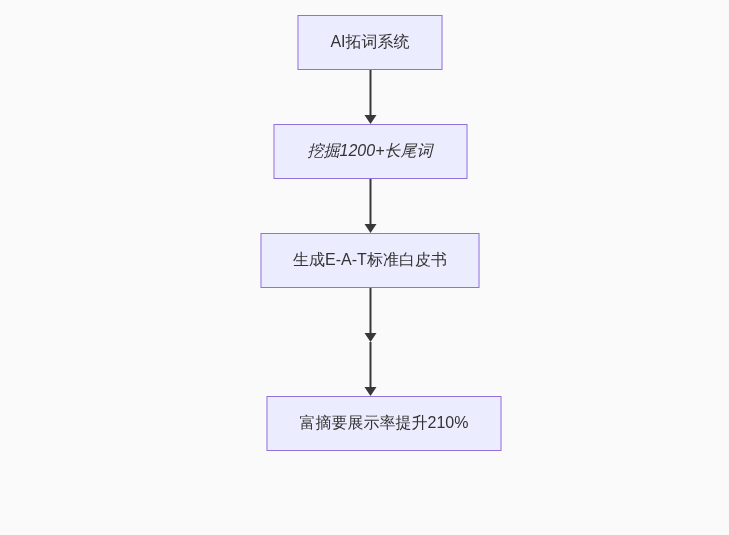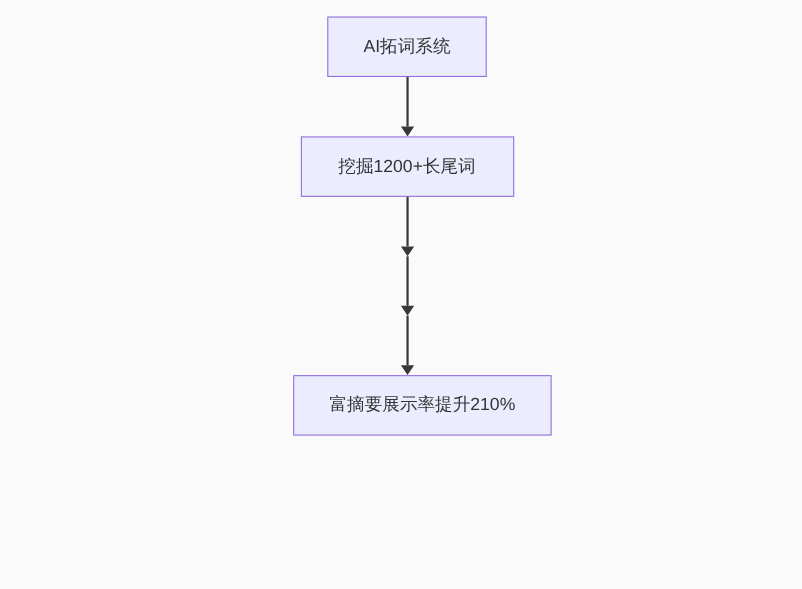--- a/index.html
+++ b/index.html
@@ -33,21 +33,21 @@
     align-items: center;
     justify-content: center;
     background: var(--node-fill, #ECECFF);
     border: 1px solid var(--node-border, #9370DB);
     color: var(--text, #333333);
     font-size: 16px;
     white-space: nowrap;
   }
   
   .node.n1 { min-width: 145px; }
-  .node.n2 { min-width: 194px; }
+  .node.n2 { min-width: 194px; font-style: italic; }
   .node.n3 { min-width: 219px; }
   .node.n4 { min-width: 215px; }
   .node.n5 { min-width: 235px; margin-left: 28px; }
 
   .arrow {
     height: 54px;
     width: 14px;
     display: flex;
     flex-direction: column;
     align-items: center;
@@ -82,20 +82,23 @@
 
     <div class="node n2">
       <span>挖掘1200+长尾词</span>
     </div>
 
     <div class="arrow">
       <div class="arrow-line"></div>
       <div class="arrow-head"></div>
     </div>
 
+    <div class="node n3">
+      <span>生成E-A-T标准白皮书</span>
+    </div>
 
     <div class="arrow">
       <div class="arrow-line"></div>
       <div class="arrow-head"></div>
     </div>
 
 
     <div class="arrow">
       <div class="arrow-line"></div>
       <div class="arrow-head"></div>

